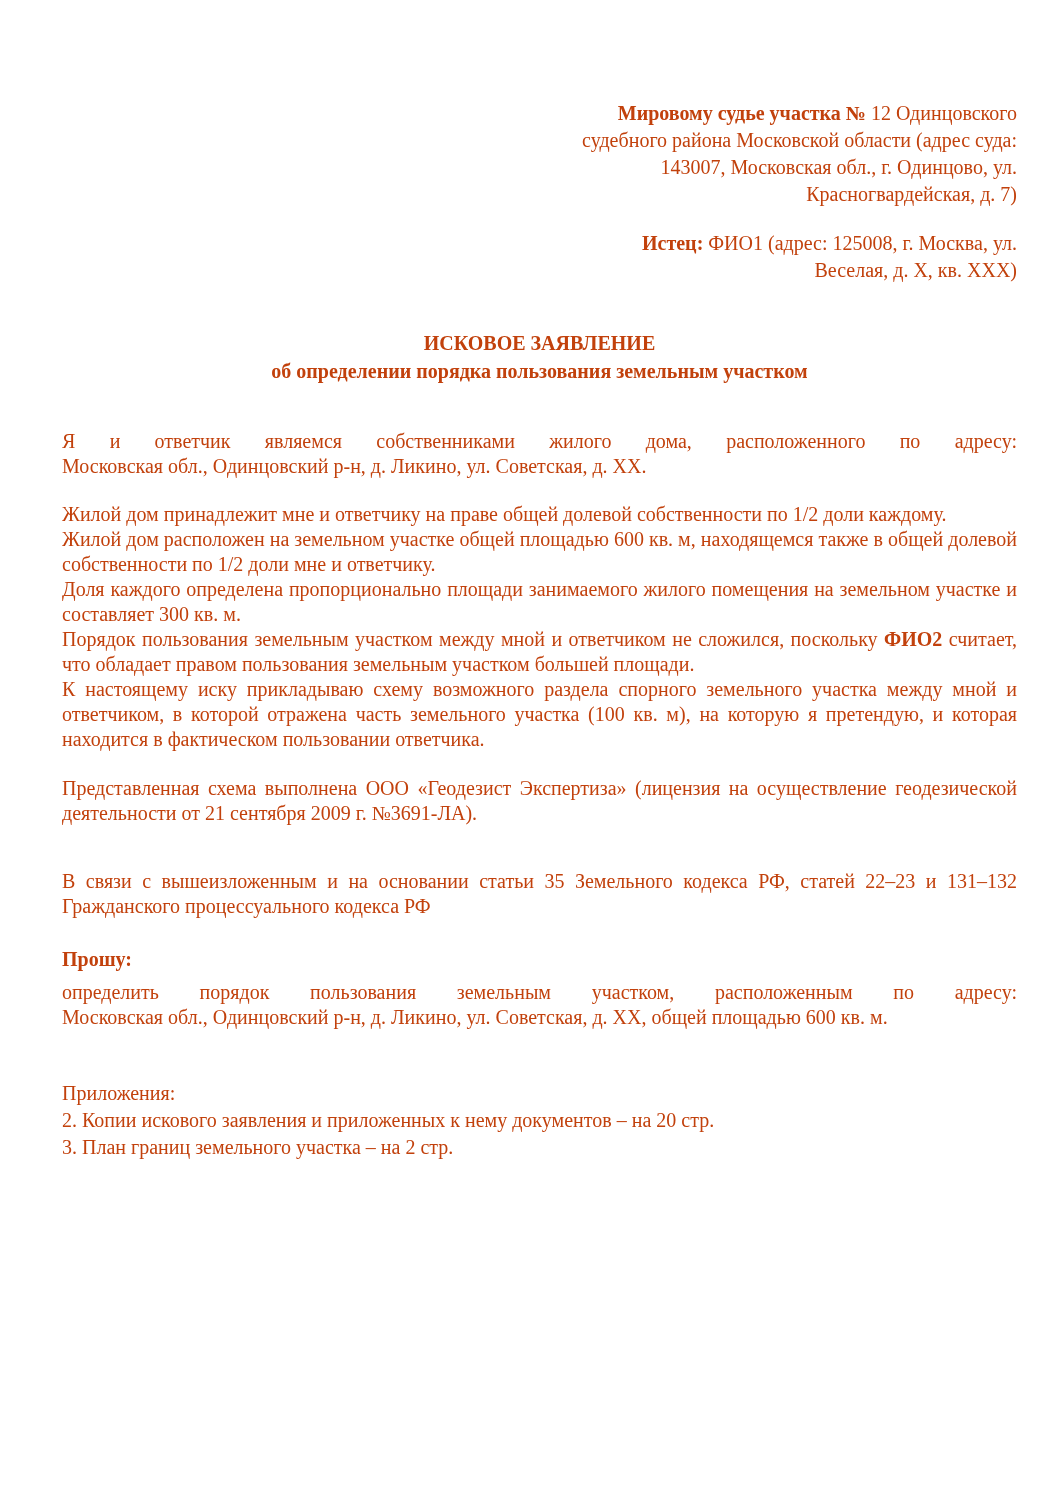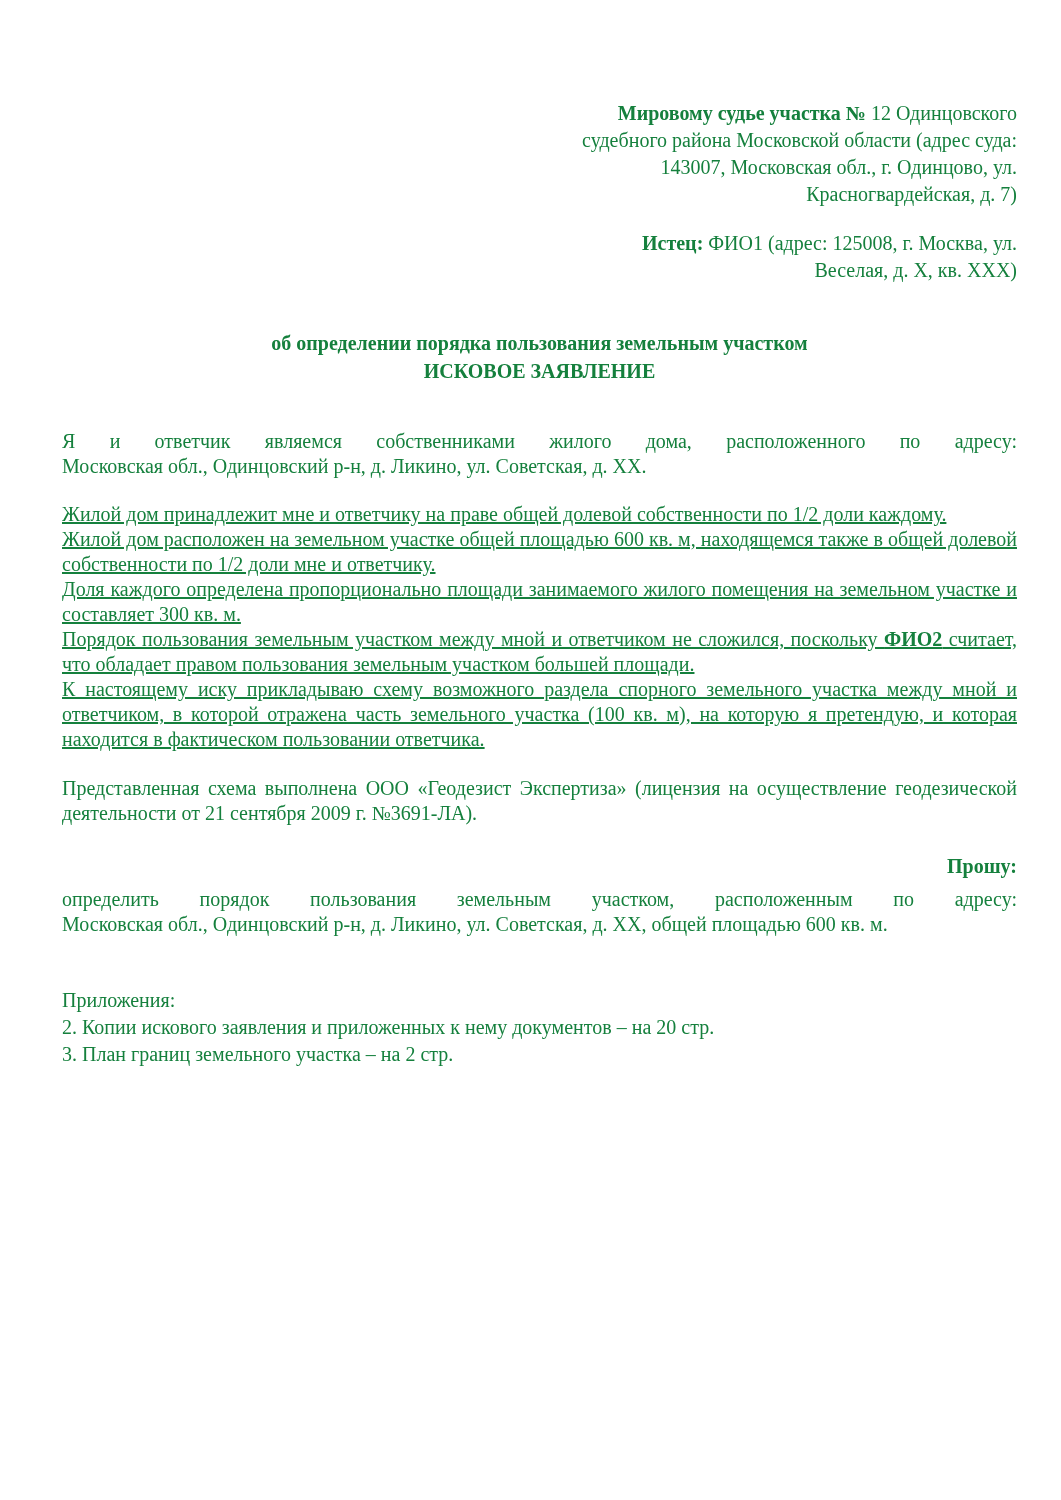--- a/index.html
+++ b/index.html
@@ -2,21 +2,21 @@
 <html><head>
 <meta charset="utf-8">
 <style>
   * { margin:0; padding:0; box-sizing:border-box; }
   html,body { background:#ffffff; }
   .page {
     position:relative;
     width:1061px;
     height:1500px;
     background:#ffffff;
-    color:#15803d;
+    color:#c2410c;
     font-family:"Liberation Serif", serif;
     font-size:20px;
     line-height:25px;
     padding:100px 44px 0 62px;
     overflow:hidden;
   }
 
   
   .hdr { text-align:right; line-height:27px; }
   .hdr p { margin-left:auto; }
@@ -27,24 +27,24 @@
 
   b, strong { font-weight:bold; }
 
   
   .doc-title { text-align:center; font-weight:bold; line-height:28px; margin-top:45px; }
 
   
   .para { text-align:justify; }
   .p1     { margin-top:44px; }
   .group  { margin-top:23px; }
-  .group p{ margin:0; text-align:justify;text-decoration:underline; }
+  .group p{ margin:0; text-align:justify; }
   .p8     { margin-top:24px; }
   .p9     { margin-top:43px; }
-  .request-heading { text-align:right; font-weight:bold; margin-top:28px; }
+  .request-heading { text-align:left; font-weight:bold; margin-top:28px; }
   .p10    { margin-top:8px; }
 
   
   .fline { display:block; text-align:justify; text-align-last:justify; }
   .lline { display:block; text-align:left; }
 
   
   .attachments { margin-top:50px; line-height:27px; }
   .attachments-heading { font-weight:normal; }
   .attachments p { margin:0; }
@@ -56,41 +56,42 @@
 
   <header class="hdr">
     <p class="court-block"><strong>Мировому судье участка №</strong><span> 12 Одинцовского судебного района Московской области (адрес суда: 143007, Московская обл., г. Одинцово, ул. Красногвардейская, д. 7)</span></p>
 
     <p class="plaintiff-block"><strong>Истец:</strong><span> ФИО1 (адрес: 125008, г. Москва, ул. Веселая, д. X, кв. XXX)</span></p>
 
 
   </header>
 
   <div class="doc-title">
+    <p>ИСКОВОЕ ЗАЯВЛЕНИЕ</p>
     <p>об определении порядка пользования земельным участком</p>
-    <p>ИСКОВОЕ ЗАЯВЛЕНИЕ</p>
   </div>
 
   <section>
 
     <p class="para p1">
       <span class="fline">Я и ответчик являемся собственниками жилого дома, расположенного по адресу:</span>
       <span class="lline">Московская обл., Одинцовский р-н, д. Ликино, ул. Советская, д. XX.</span>
     </p>
 
     <div class="group">
       <p>Жилой дом принадлежит мне и ответчику на праве общей долевой собственности по 1/2 доли каждому.</p>
       <p>Жилой дом расположен на земельном участке общей площадью 600 кв. м, находящемся также в общей долевой собственности по 1/2 доли мне и ответчику.</p>
       <p>Доля каждого определена пропорционально площади занимаемого жилого помещения на земельном участке и составляет 300 кв. м.</p>
       <p><span>Порядок пользования земельным участком между мной и ответчиком не сложился, поскольку </span><strong>ФИО2</strong><span> считает, что обладает правом пользования земельным участком большей площади.</span></p>
       <p>К настоящему иску прикладываю схему возможного раздела спорного земельного участка между мной и ответчиком, в которой отражена часть земельного участка (100 кв. м), на которую я претендую, и которая находится в фактическом пользовании ответчика.</p>
     </div>
 
     <p class="para p8">Представленная схема выполнена ООО «Геодезист Экспертиза» (лицензия на осуществление геодезической деятельности от 21 сентября 2009 г. №3691-ЛА).</p>
 
+    <p class="para p9">В связи с вышеизложенным и на основании статьи 35 Земельного кодекса РФ, статей 22–23 и 131–132 Гражданского процессуального кодекса РФ</p>
 
     <p class="request-heading">Прошу:</p>
 
     <p class="para p10">
       <span class="fline">определить порядок пользования земельным участком, расположенным по адресу:</span>
       <span class="lline">Московская обл., Одинцовский р-н, д. Ликино, ул. Советская, д. XX, общей площадью 600 кв. м.</span>
     </p>
 
     <div class="attachments">
       <p class="attachments-heading">Приложения:</p>

